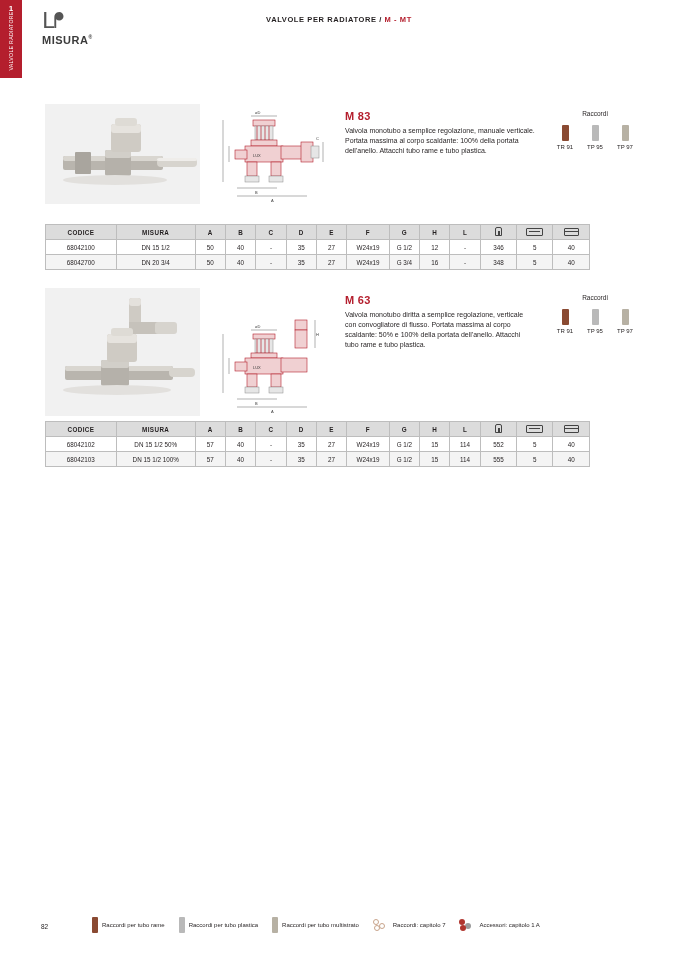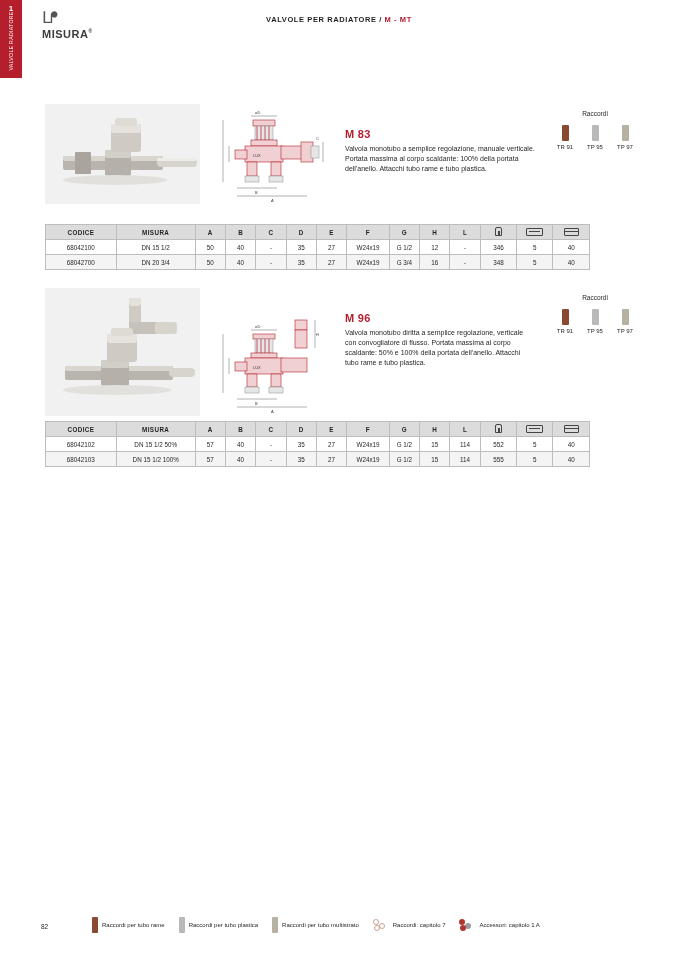--- a/index.html
+++ b/index.html
@@ -42,21 +42,21 @@
   }
 
   
   .logo {
     position: absolute;
     left: 42px; top: 10px;
     width: 46px; height: 34px;
   }
   .logo .mark {
     font-family: Liberation Sans, sans-serif;
-    font-size: 16px;
+    font-size: 22px;
     color: #555;
     line-height: 1;
     letter-spacing: -1px;
   }
   .logo .word {
     font-size: 11px;
     font-weight: bold;
     letter-spacing: .5px;
     color: #3c3c3c;
     margin-top: 2px;
@@ -89,21 +89,21 @@
 
   .drawing {
     position: absolute;
     left: 170px; top: 2px;
     width: 130px; height: 100px;
   }
   .drawing-2 { top: 26px; }
 
   .info {
     position: absolute;
-    left: 300px; top: 24px;
+    left: 300px; top: 6px;
     width: 190px;
   }
   .info .code {
     color: #b41e2d;
     font-size: 11px;
     font-weight: bold;
     margin: 0 0 4px 0;
     letter-spacing: .3px;
   }
   .info .desc {
@@ -452,21 +452,21 @@
       <line class="dwg-dim" x1="22" y1="85" x2="62" y2="85"></line>
       <text class="dwg-txt" x="40" y="91">B</text>
       <line class="dwg-dim" x1="22" y1="93" x2="92" y2="93"></line>
       <text class="dwg-txt" x="56" y="99">A</text>
       <line class="dwg-dim" x1="14" y1="44" x2="14" y2="60"></line>
       <line class="dwg-dim" x1="8" y1="20" x2="8" y2="79"></line>
     </svg>
   </div>
 
   <div class="info">
-    <div class="code">M 96</div>
+    <div class="code">M 63</div>
     <div class="desc">Valvola monotubo diritta a semplice regolazione, verticale con convogliatore di flusso. Portata massima al corpo scaldante: 50% e 100% della portata dell'anello. Attacchi tubo rame e tubo plastica.</div>
   </div>
 
   <div class="fittings">
     <div class="ftitle">Raccordi</div>
     <div class="frow">
       <div class="fitting">
         <div class="fchip" style="background:#8a4a32"></div>
         <div class="flabel">TR 91</div>
       </div>

